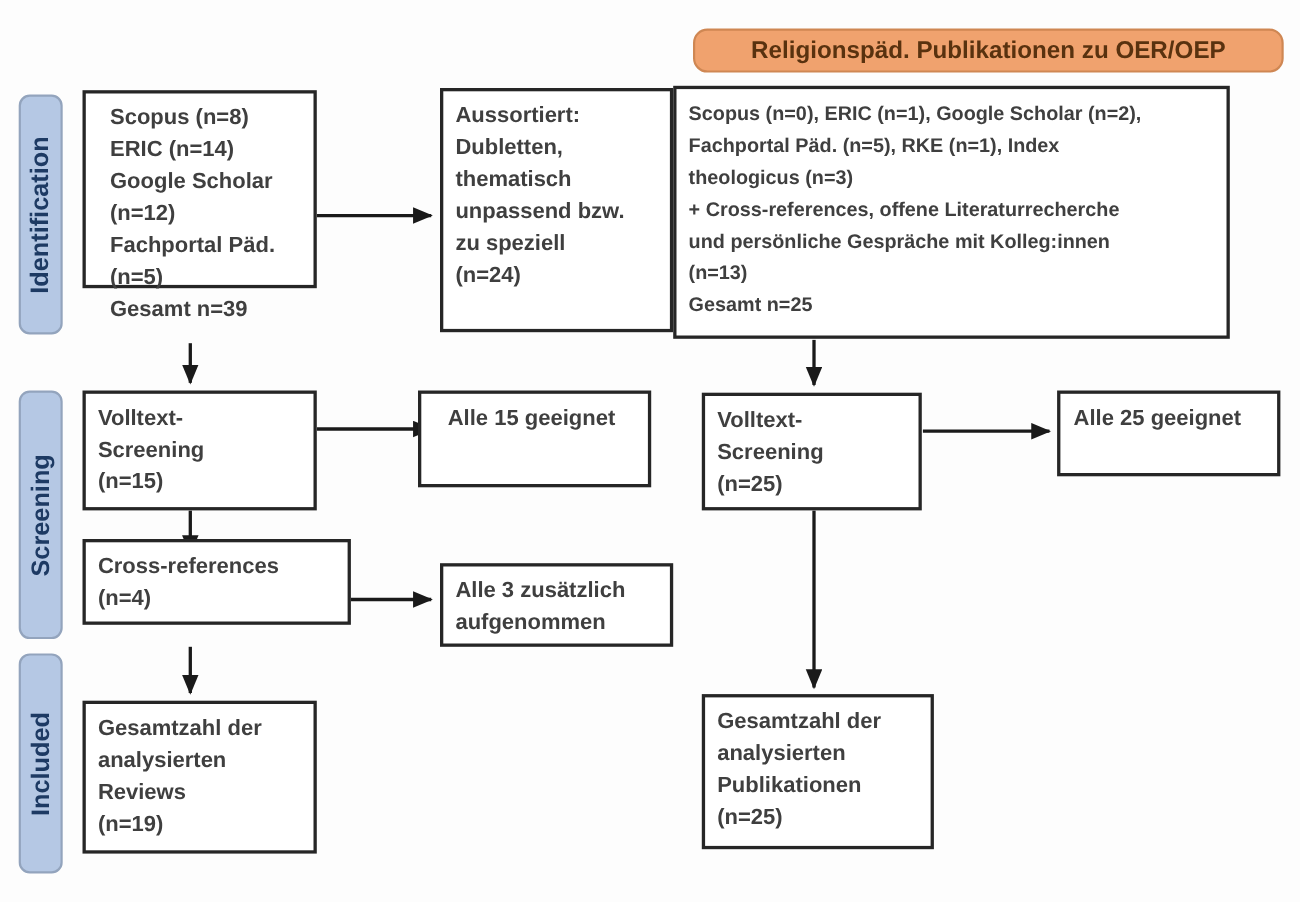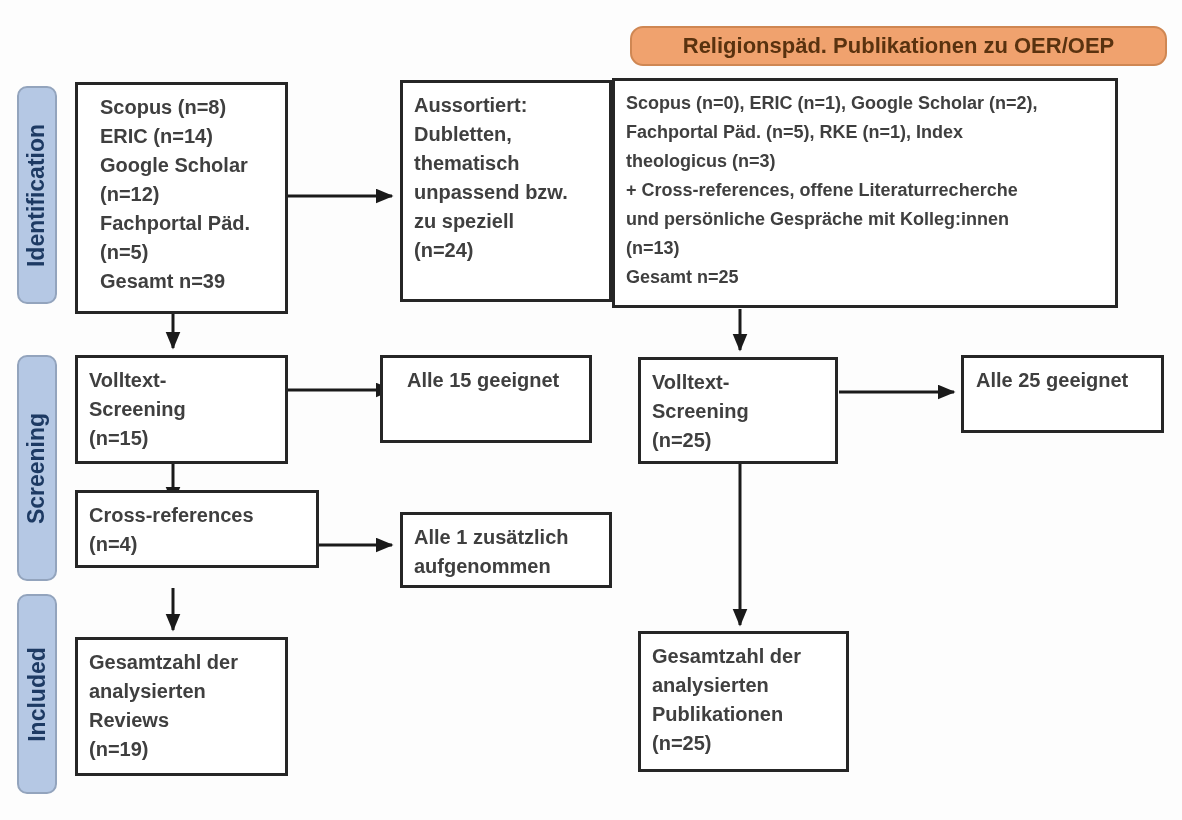--- a/index.html
+++ b/index.html
@@ -87,40 +87,40 @@
   <div class="stage" style="left:17px;top:86px;width:40px;height:218px;">
     <span>Identification</span>
   </div>
   <div class="stage" style="left:17px;top:355px;width:40px;height:226px;">
     <span>Screening</span>
   </div>
   <div class="stage" style="left:17px;top:594px;width:40px;height:200px;">
     <span>Included</span>
   </div>
 
-  <div class="fbox" style="left:75px;top:82px;width:213px;height:232px;padding-left:22px;">Scopus (n=8)
+  <div class="fbox" style="left:75px;top:82px;width:213px;height:180px;padding-left:22px;">Scopus (n=8)
 ERIC (n=14)
 Google Scholar
 (n=12)
 Fachportal Päd.
 (n=5)
 Gesamt n=39</div>
   <div class="fbox" style="left:400px;top:80px;width:212px;height:222px;">Aussortiert:
 Dubletten,
 thematisch
 unpassend bzw.
 zu speziell
 (n=24)</div>
   <div class="fbox" style="left:75px;top:355px;width:213px;height:109px;">Volltext-
 Screening
 (n=15)</div>
   <div class="fbox" style="left:380px;top:355px;width:212px;height:88px;padding-left:24px;">Alle 15 geeignet</div>
   <div class="fbox" style="left:75px;top:490px;width:244px;height:78px;">Cross-references
 (n=4)</div>
-  <div class="fbox" style="left:400px;top:512px;width:212px;height:76px;">Alle 1 zusätzlich
+  <div class="fbox" style="left:400px;top:512px;width:212px;height:76px;">Alle 3 zusätzlich
 aufgenommen</div>
   <div class="fbox" style="left:75px;top:637px;width:213px;height:139px;">Gesamtzahl der
 analysierten
 Reviews
 (n=19)</div>
 
   <div class="fbox small" style="left:612px;top:78px;width:506px;height:230px;">Scopus (n=0), ERIC (n=1), Google Scholar (n=2),
 Fachportal Päd. (n=5), RKE (n=1), Index
 theologicus (n=3)
 + Cross-references, offene Literaturrecherche

